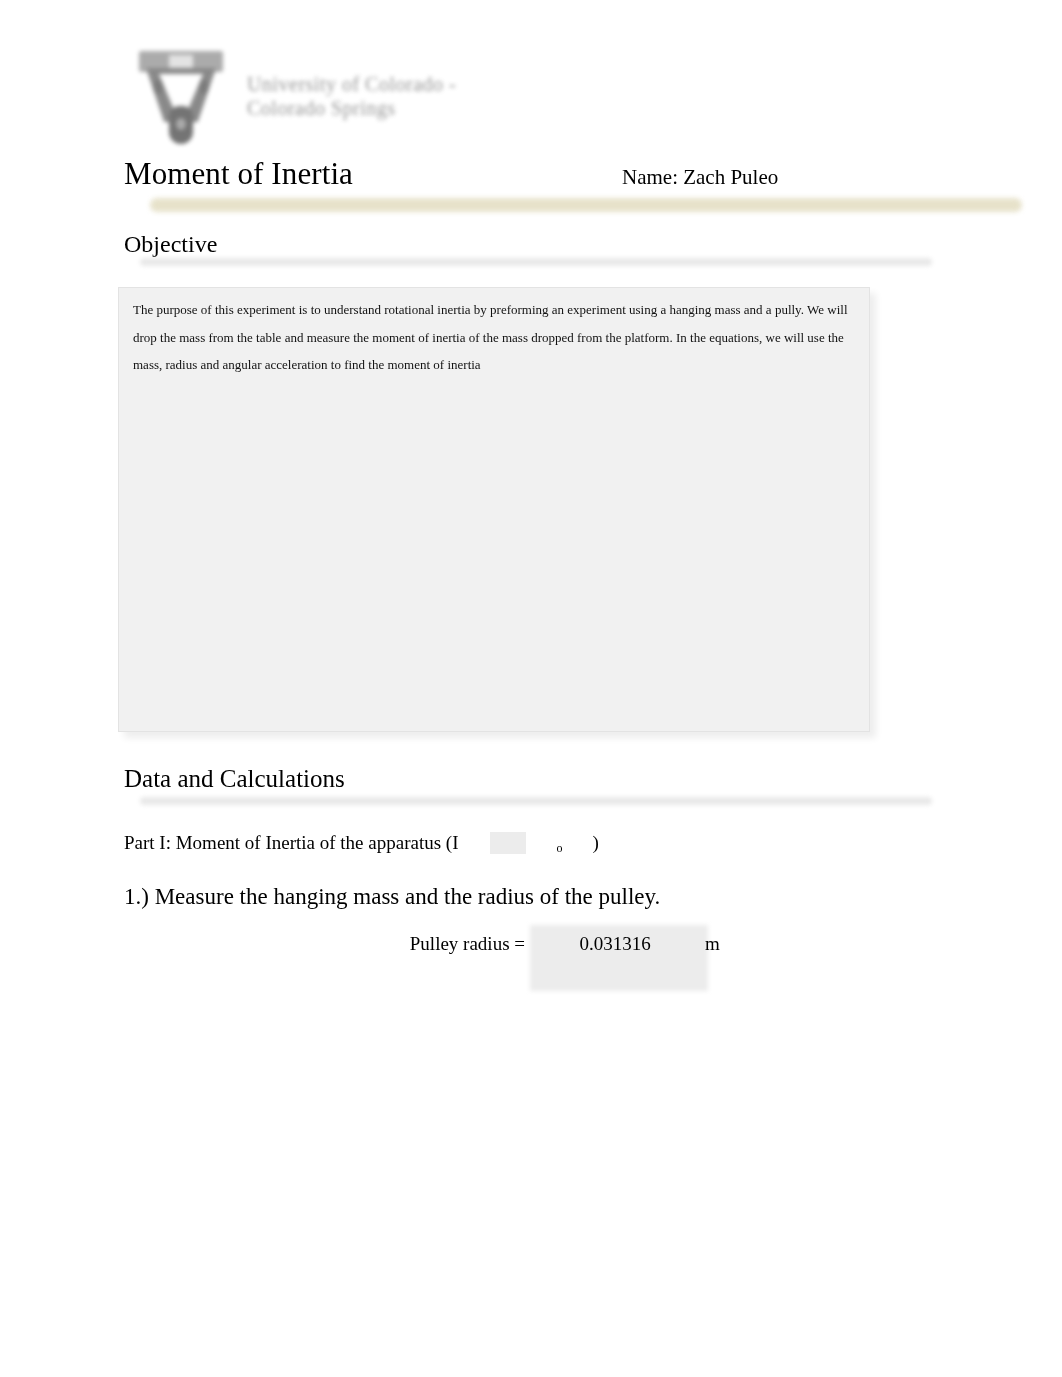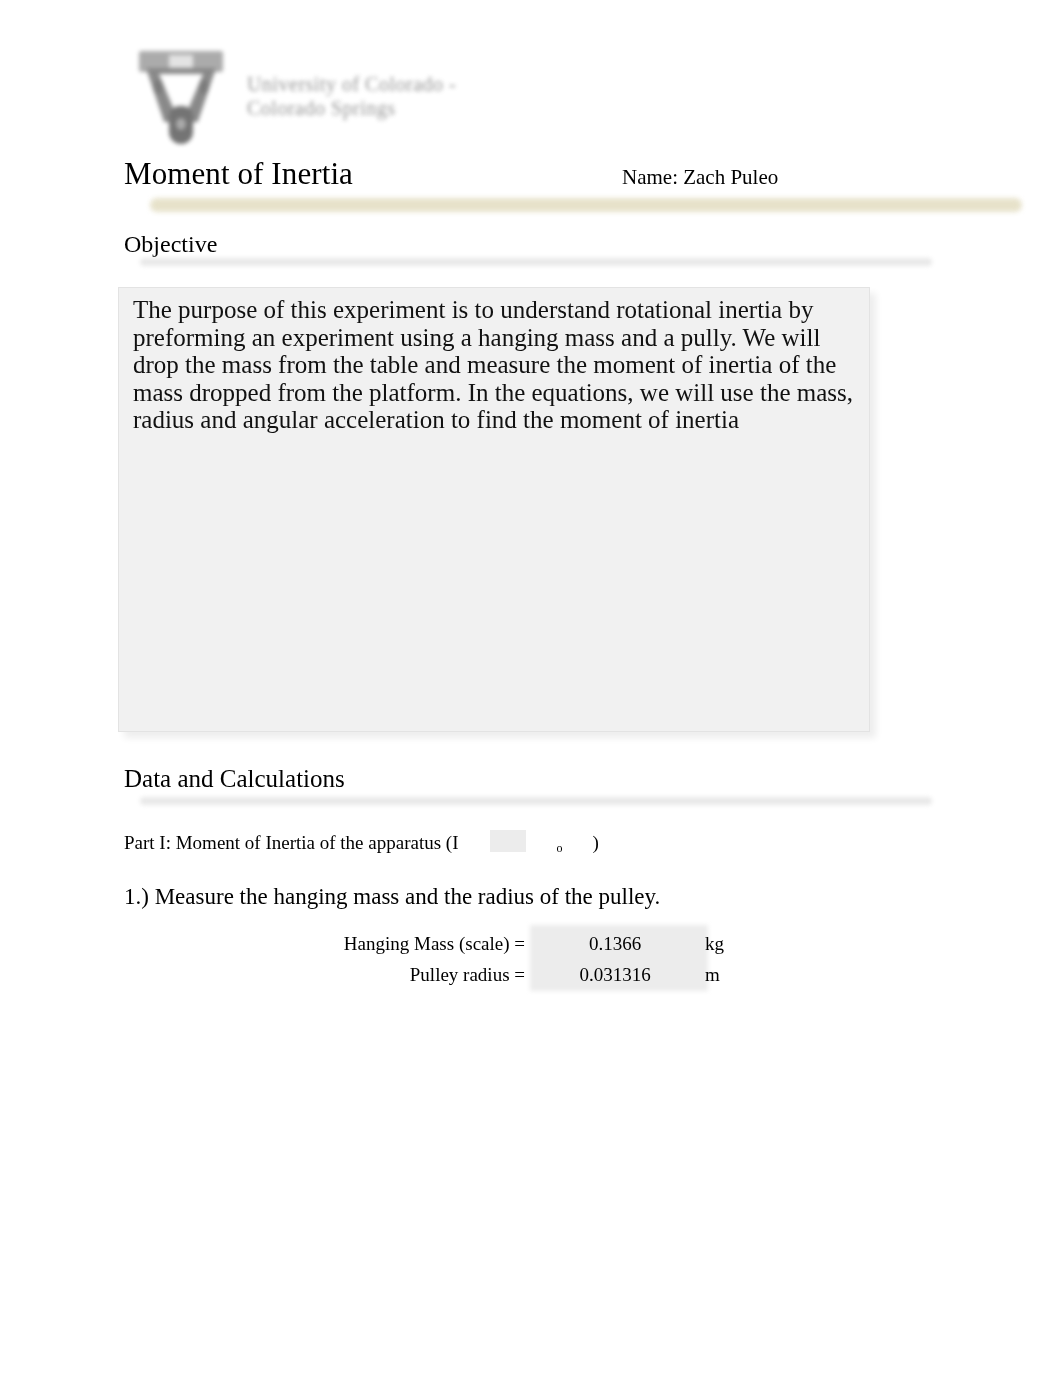--- a/index.html
+++ b/index.html
@@ -179,34 +179,34 @@
     background: #f1f1f1;
     border: 1px solid #e3e3e3;
     box-shadow: 6px 6px 7px rgba(0,0,0,.07);
     filter: blur(.7px);
   }
   .objective-text {
     position: absolute;
     left: 133px;
     top: 296px;
     width: 726px;
-    font-size: 25px;
+    font-size: 13px;
     line-height: 27.5px;
     color: #111111;
   }
 
   
   .part-line {
     position: absolute;
     left: 124px;
     top: 830px;
     font-size: 19px;
     line-height: 26px;
     display: flex;
-    align-items: flex-start;
+    align-items: center;
     gap: 30px;
   }
   .field-inline {
     display: inline-block;
     min-width: 36px;
     height: 22px;
     background: #ececec;
     filter: blur(.6px);
     margin: 0 1px;
   }
@@ -289,25 +289,20 @@
     <span class="sub-o">o</span>
     <span>)</span>
   </div>
 
   <div class="step-line">1.)  Measure the hanging mass and the radius of the pulley.</div>
 
   <div class="measure-shade"></div>
   <table class="measure-table">
     <tbody>
       <tr>
-        <td class="m-label">Hanging Mass (scale) =</td>
-        <td class="m-value">0.1366</td>
-        <td class="m-unit">kg</td>
-      </tr>
-      <tr>
         <td class="m-label">Pulley radius =</td>
         <td class="m-value">0.031316</td>
         <td class="m-unit">m</td>
       </tr>
     </tbody>
   </table>
 
 </div>
 
 </body></html>

